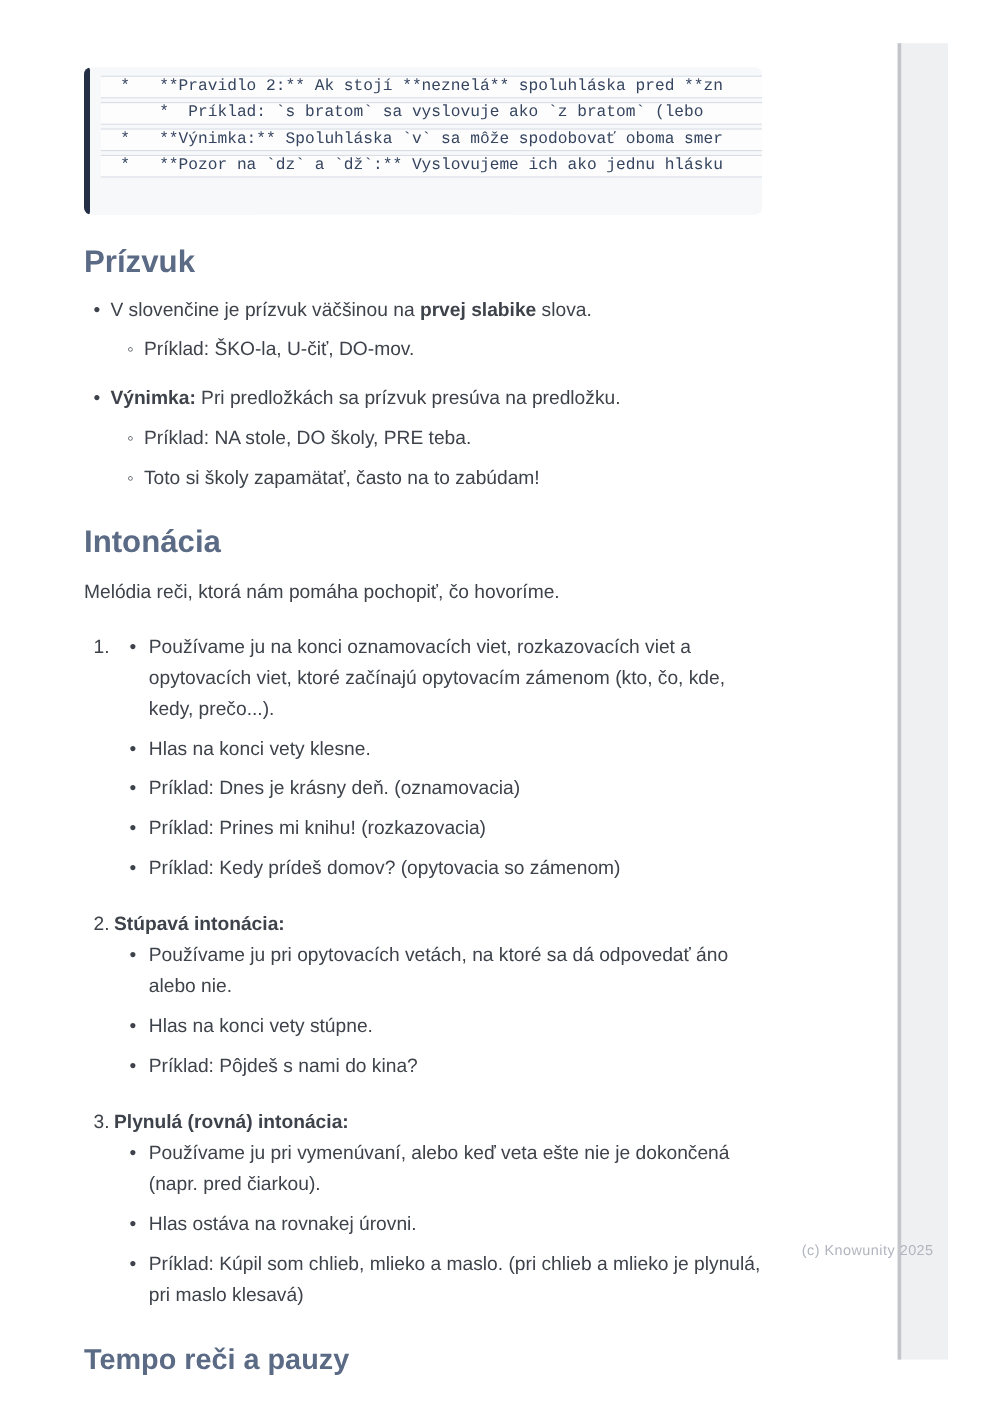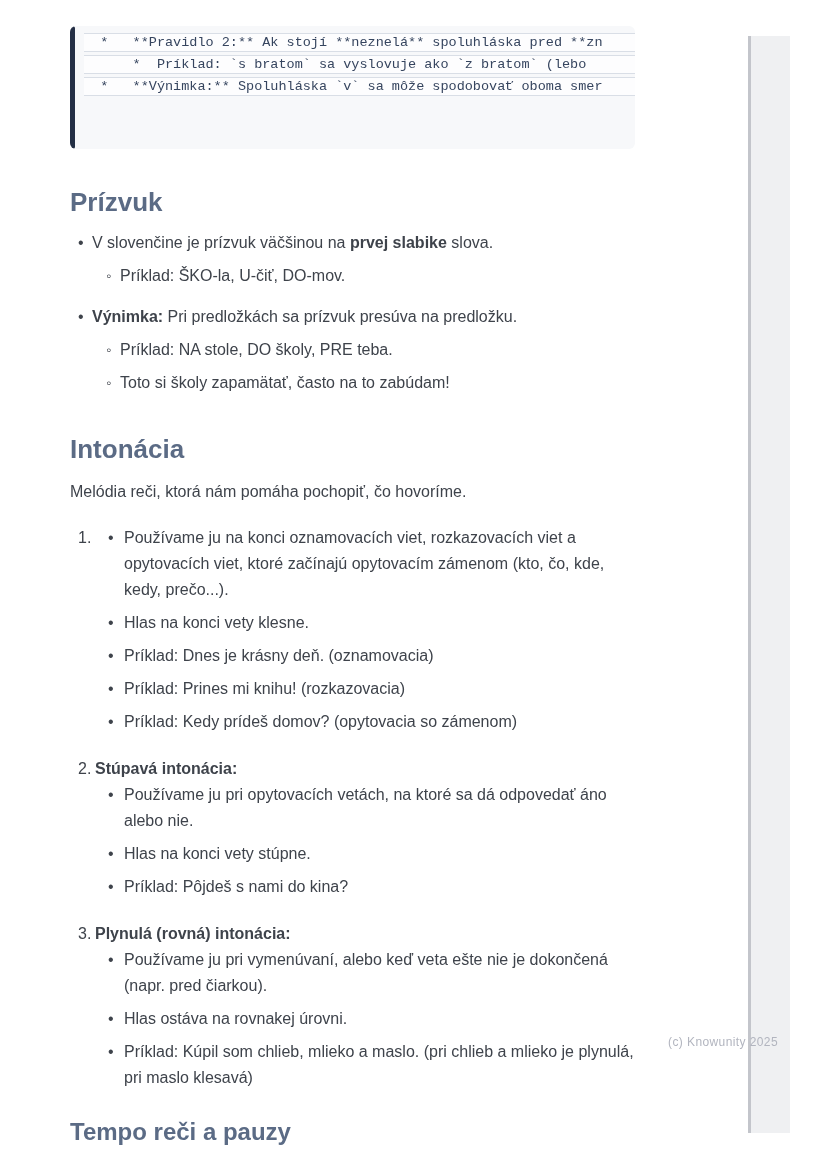--- a/index.html
+++ b/index.html
@@ -6,21 +6,21 @@
     html, body { background: #ffffff; }
     body {
       width: 828px; height: 1171px;
       position: relative; overflow: hidden;
       font-family: "Liberation Sans", sans-serif;
       font-size: 16px; line-height: 26px;
       color: #3e434b;
     }
     .page {
       position: absolute; left: 0; top: 0; width: 748px;
-      padding: 26px 105px 0 70px;
+      padding: 56px 105px 0 70px;
     }
     
     .code-block {
       position: relative;
       background: #f7f8fa;
       border-radius: 6px;
       margin-right: 8px;
       padding: 7px 0 10px 14px;
       height: 123px;
       overflow: hidden;
@@ -35,21 +35,21 @@
       white-space: pre; overflow: hidden;
       background: #fdfdfe;
       border-top: 1px solid #d9dee6;
       border-bottom: 1px solid #d9dee6;
       margin-bottom: 3px;
       color: #36455f;
     }
     
     h2.sec {
       font-size: 26px; line-height: 31px; font-weight: bold;
-      color: #5b6b85; margin-top: 38px;
+      color: #5b6b85; margin-top: 24px;
     }
     h1.sec {
       font-size: 24px; line-height: 36px; font-weight: bold;
       color: #5b6b85; margin-top: 16px;
     }
     p.intro { margin-top: 14px; }
     
     .toplist { margin-top: 12px; }
     .pz-item { margin-bottom: 15px; }
     .l1 { display: flex; }
@@ -86,20 +86,21 @@
 <body>
 
 <div class="page">
 
   <div class="code-block">
     <div class="code-bar"></div>
     <div class="code-rows">
         <div class="code-row">  *   **Pravidlo 2:** Ak stojí **neznelá** spoluhláska pred **zn</div>
         <div class="code-row">      *  Príklad: `s bratom` sa vyslovuje ako `z bratom` (lebo</div>
         <div class="code-row">  *   **Výnimka:** Spoluhláska `v` sa môže spodobovať oboma smer</div>
+        <div class="code-row">  *   **Pozor na `dz` a `dž`:** Vyslovujeme ich ako jednu hlásku</div>
       </div>
   </div>
 
   <h2 class="sec">Prízvuk</h2>
   <div class="toplist">
       <div class="pz-item">
         <div class="l1">
           <div class="marker">•</div>
           <div class="content"><span class="">V slovenčine je prízvuk väčšinou na </span><span class="b ">prvej slabike</span><span class=""> slova.</span></div>
         </div>

